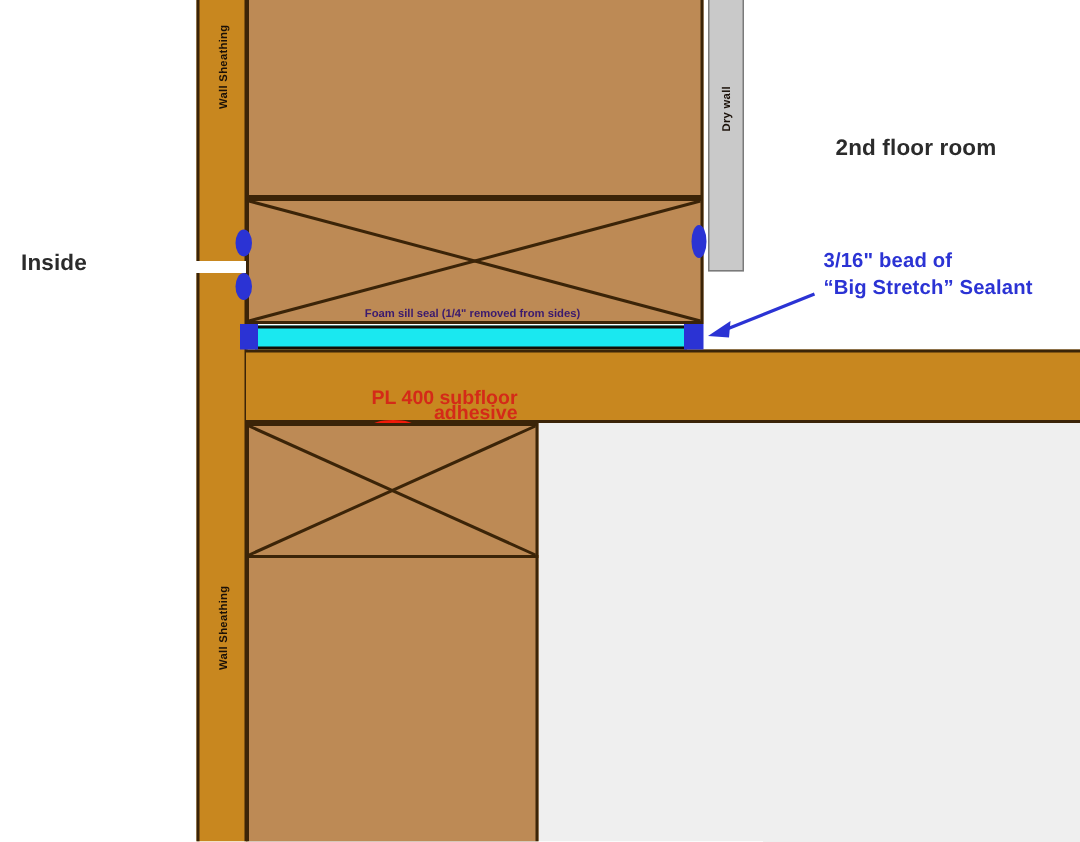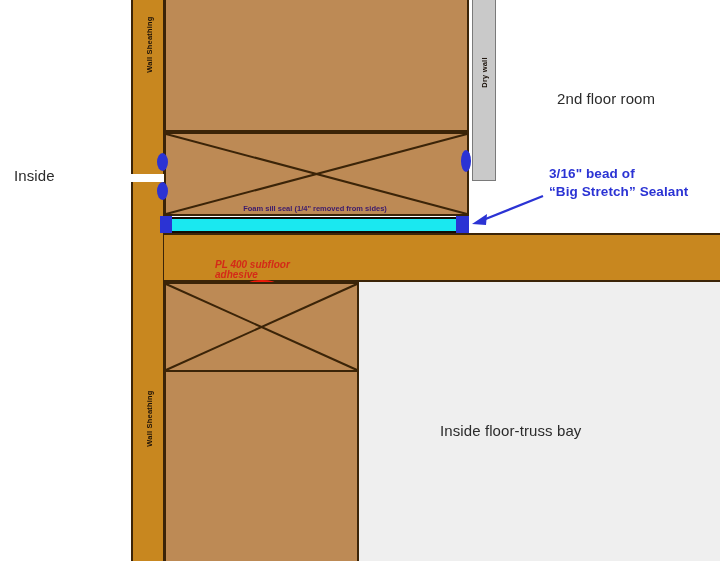--- a/index.html
+++ b/index.html
@@ -71,31 +71,30 @@
     letter-spacing: 0.2px;
   }
   .lbl-foam {
     font-size: 7.5px;
     font-weight: bold;
     color: #3b1a6e;
     text-align: center;
     white-space: nowrap;
   }
   .lbl-adhesive {
-    font-size: 10px;
+    font-size: 13px;
     font-weight: bold;
     color: #d42a18;
-    text-align: left;
+    text-align: right;
     line-height: 10px;
     white-space: pre-line;
-    font-style: italic;
   }
   .lbl-big {
     font-size: 15px;
-    font-weight: normal;
+    font-weight: bold;
     color: #2b2b2b;
     white-space: nowrap;
     letter-spacing: 0.1px;
   }
   .lbl-callout {
     font-size: 13.5px;
     font-weight: bold;
     color: #2b33d4;
     line-height: 18px;
     white-space: pre-line;
@@ -164,21 +163,20 @@
 
   <div class="abs lbl-foam" style="left:205px; top:204px; width:220px;">Foam sill seal (1/4" removed from sides)</div>
   <div class="abs sillseal" style="left:170px; top:217px; width:288px; height:16px;"></div>
 
   <div class="abs subfloor-band" style="left:164px; top:233px; width:558px; height:49px;"></div>
   <div class="abs lbl-adhesive" style="left:215px; top:260px; width:130px;">PL 400 subfloor
 adhesive</div>
   <div class="abs glue-blob" style="left:247px; top:280px; width:30px; height:9px;"></div>
 
   <div class="abs bay-fill" style="left:359px; top:282px; width:363px; height:281px;"></div>
-  <div class="abs lbl-big" style="left:440px; top:422px;">Inside floor-truss bay</div>
 
   <div class="abs wall-block" style="left:164px; top:282px; width:195px; height:90px;"></div>
   <div class="abs wall-block" style="left:164px; top:370px; width:195px; height:193px;"></div>
 
   <div class="abs bead-el" style="left:157px; top:153px; width:11px; height:18px;"></div>
   <div class="abs bead-el" style="left:157px; top:182px; width:11px; height:18px;"></div>
   <div class="abs bead-el" style="left:461px; top:150px; width:10px; height:22px;"></div>
   <div class="abs bead-sq" style="left:160px; top:216px; width:12px; height:17px;"></div>
   <div class="abs bead-sq" style="left:456px; top:216px; width:13px; height:17px;"></div>
 

